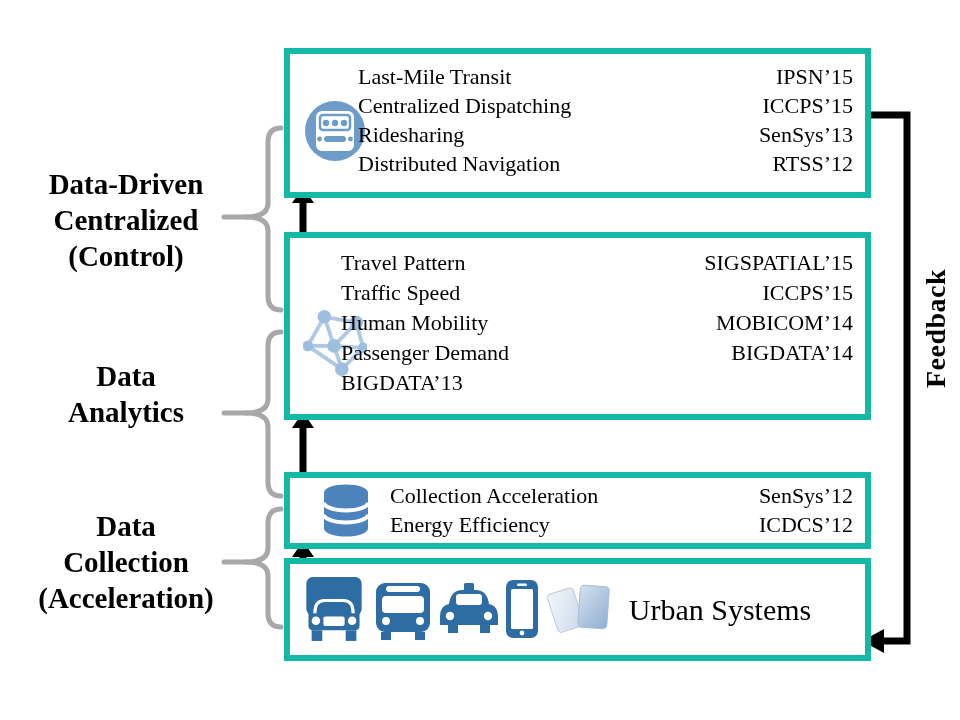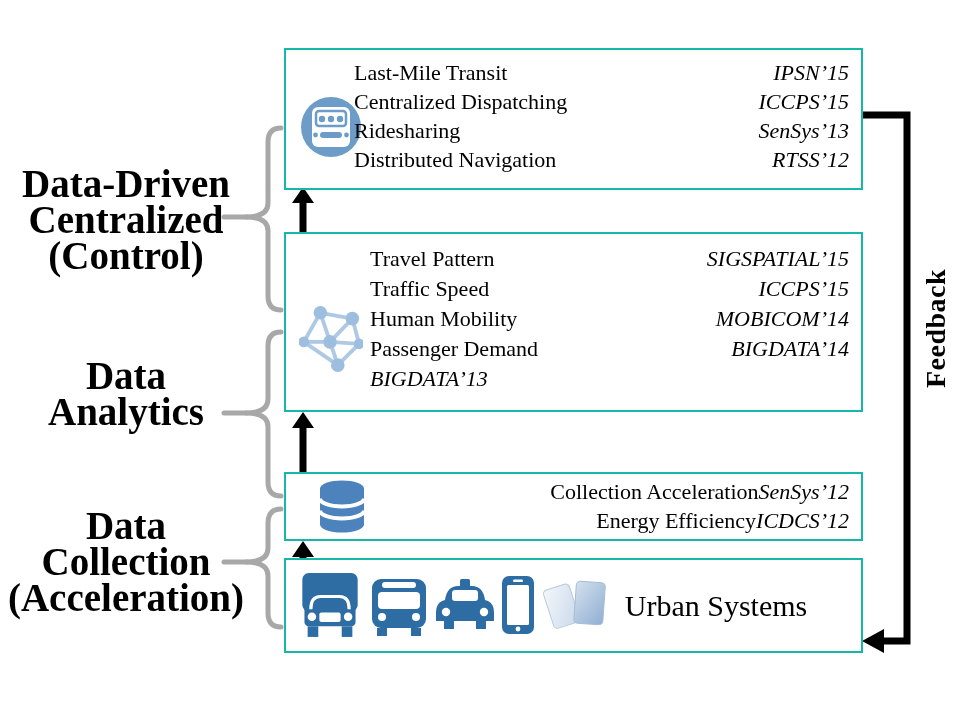--- a/index.html
+++ b/index.html
@@ -5,51 +5,51 @@
   html,body{margin:0;padding:0;background:#ffffff;}
   #stage{
     position:relative;width:960px;height:720px;background:#ffffff;overflow:hidden;
     font-family:"Liberation Serif","DejaVu Serif",serif;color:#000;
   }
   
   #overlay{position:absolute;left:0;top:0;width:960px;height:720px;}
   
   .layer-box{
     position:absolute;left:284px;width:575px;background:#fff;
-    border:2px solid #14b8a6;box-sizing:content-box;
+    border:6px solid #14b8a6;box-sizing:content-box;
   }
   #box-applications{top:48px;height:138px;}
   #box-analytics{top:232px;height:176px;}
   #box-collection{top:472px;height:65px;}
   #box-urban{top:558px;height:91px;}
   .rows{position:absolute;right:12px;}
   #box-applications .rows{left:68px;top:8px;}
-  #box-analytics .rows{left:84px;top:10px;}
+  #box-analytics .rows{left:51px;top:10px;}
   #box-collection .rows{left:100px;top:3px;}
   .row{display:flex;justify-content:space-between;align-items:baseline;}
   #box-applications .row{height:29px;line-height:29px;}
   #box-analytics .row{height:30px;line-height:30px;}
-  #box-collection .row{height:29px;line-height:29px;justify-content:flex-end;}
+  #box-collection .row{height:29px;line-height:29px;}
   .topic{font-size:22px;white-space:nowrap;}
-  .venue{font-size:22px;font-style:italic;white-space:nowrap;}
+  .venue{font-size:22px;white-space:nowrap;}
   .box-icon{position:absolute;}
   #icon-shuttle{left:13px;top:45px;width:64px;height:64px;}
   #icon-network{left:13px;top:68px;width:64px;height:72px;}
   #icon-database{left:28px;top:4px;width:56px;height:57px;}
   
   #urban-icons{position:absolute;left:12px;top:10px;height:70px;display:flex;align-items:center;gap:7px;}
   #urban-label{
     position:absolute;left:330px;top:0;width:200px;height:91px;
     display:flex;align-items:center;justify-content:center;
     font-size:30px;white-space:nowrap;
   }
   
   .side-label{
     position:absolute;left:0;width:252px;text-align:center;
-    font-weight:bold;font-size:39px;line-height:36px;
+    font-weight:bold;font-size:29px;line-height:36px;
   }
   #label-applications{top:166px;}
   #label-analytics{top:358px;}
   #label-collection{top:508px;}
   
   #feedback-label{
     position:absolute;left:916px;top:258px;width:40px;height:140px;
     writing-mode:vertical-rl;transform:rotate(180deg);
     font-weight:bold;font-size:28px;letter-spacing:0.5px;
     display:flex;align-items:center;justify-content:center;white-space:nowrap;

